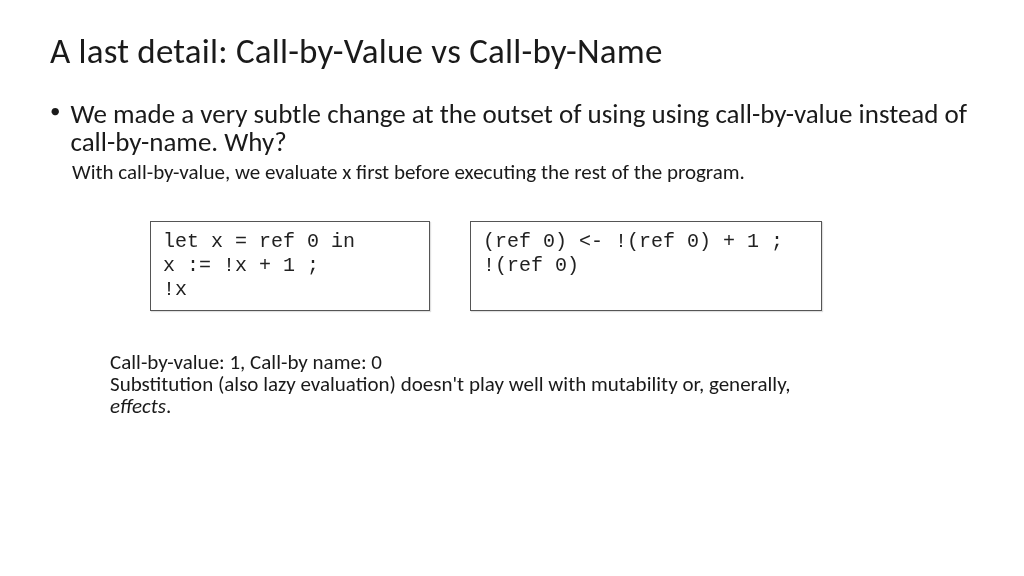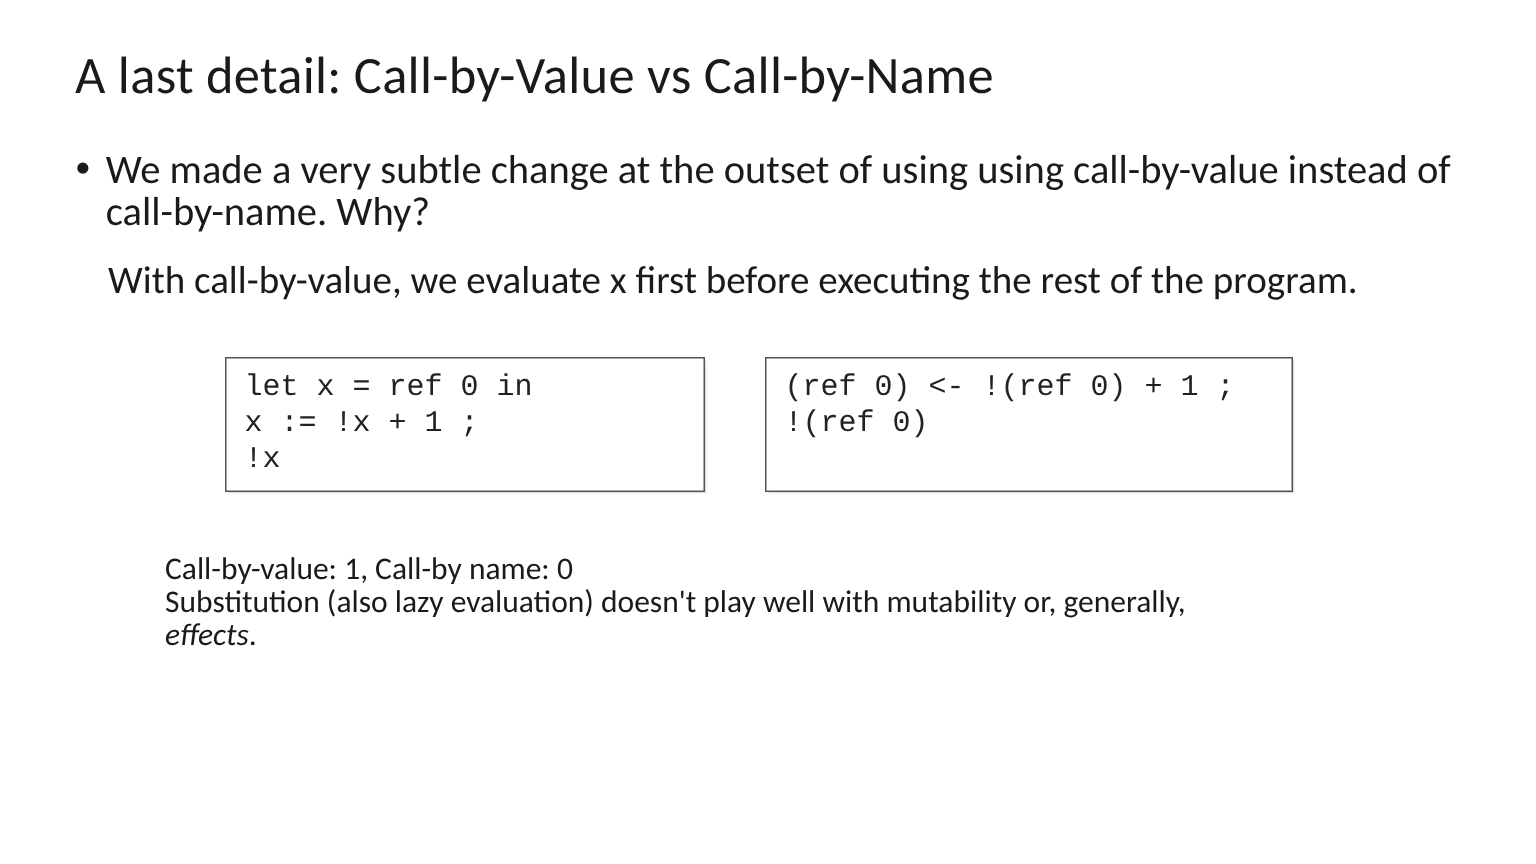--- a/index.html
+++ b/index.html
@@ -33,40 +33,40 @@
     font-size: 21px;
     line-height: 1.05;
     margin-right: 10px;
   }
   .bullet .body-text {
     font-size: 27px;
     line-height: 1.05;
   }
   .continuation {
     margin-left: 22px;
-    font-size: 26px;
+    font-size: 21px;
     line-height: 1.05;
-    margin-top: 16px;
+    margin-top: 4px;
   }
   .code-row {
     display: flex;
     gap: 40px;
     margin: 38px 0 0 100px;
   }
   .code-box {
     border: 1px solid #555;
     padding: 8px 12px;
     font-family: Consolas, "Courier New", monospace;
     font-size: 20px;
     line-height: 1.2;
     white-space: pre;
     color: #222;
     box-shadow: 1px 1px 1px rgba(0,0,0,0.12);
   }
-  .code-box.left { width: 320px; }
+  .code-box.left { width: 280px; }
   .code-box.right { width: 352px; }
   .note {
     margin: 40px 0 0 60px;
     font-size: 21px;
     line-height: 1.05;
     max-width: 880px;
   }
   .note em {
     font-style: italic;
   }

